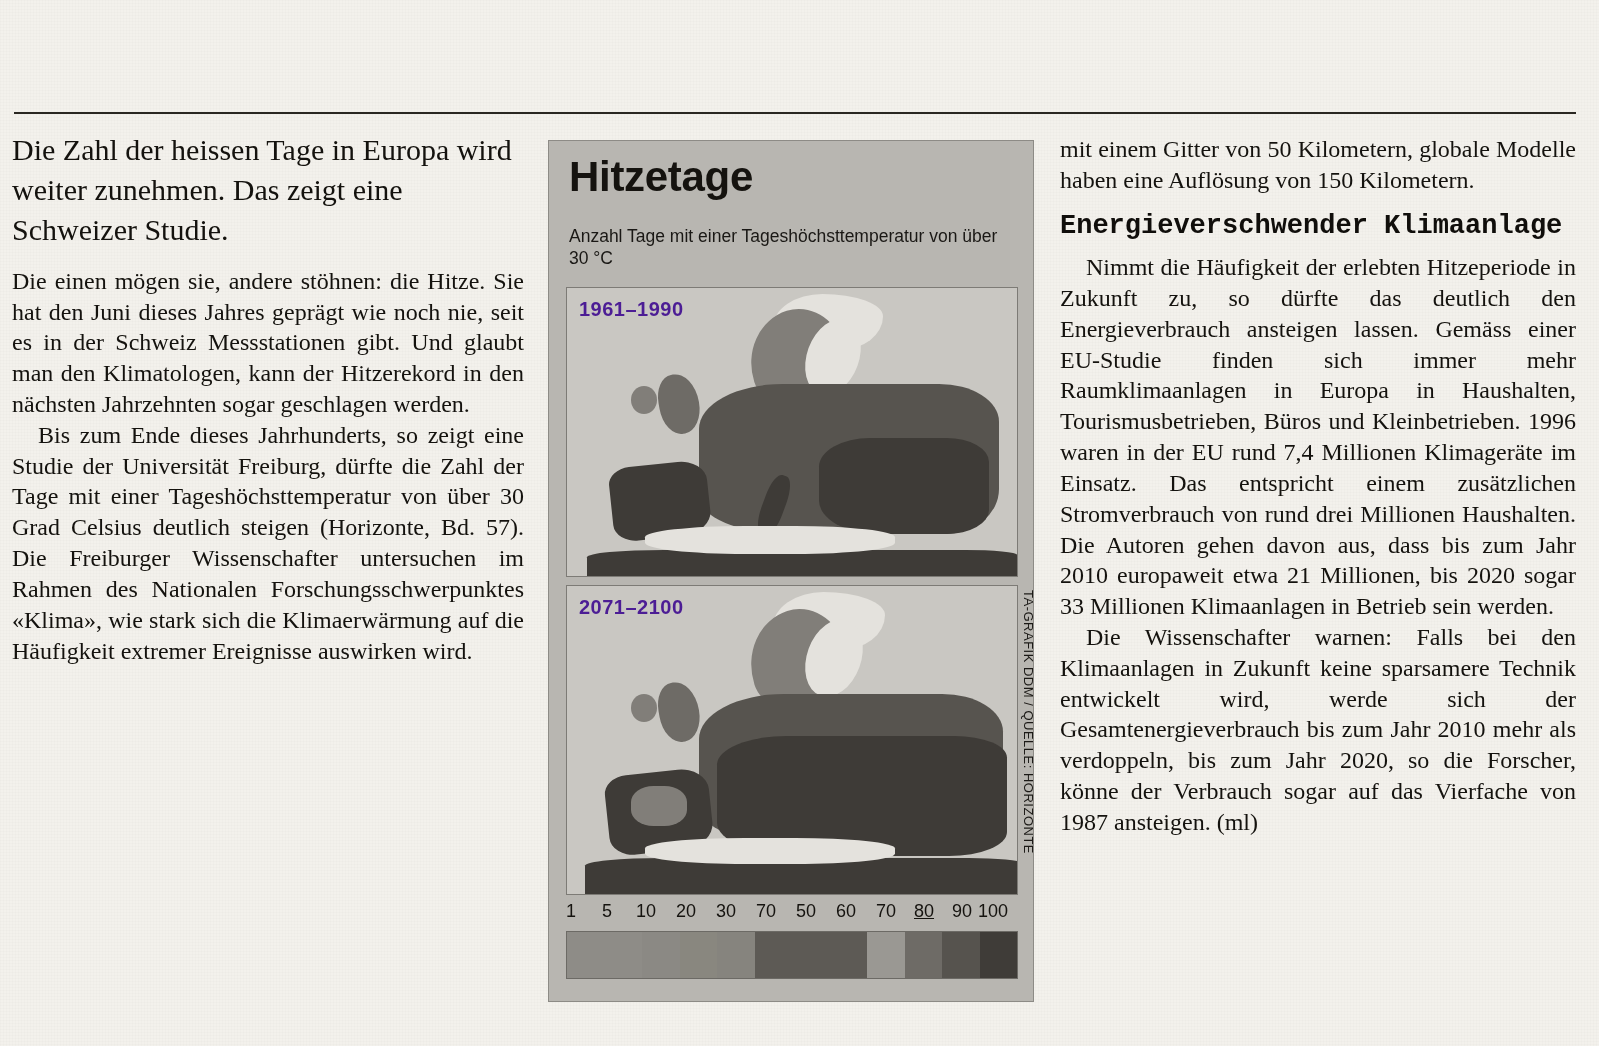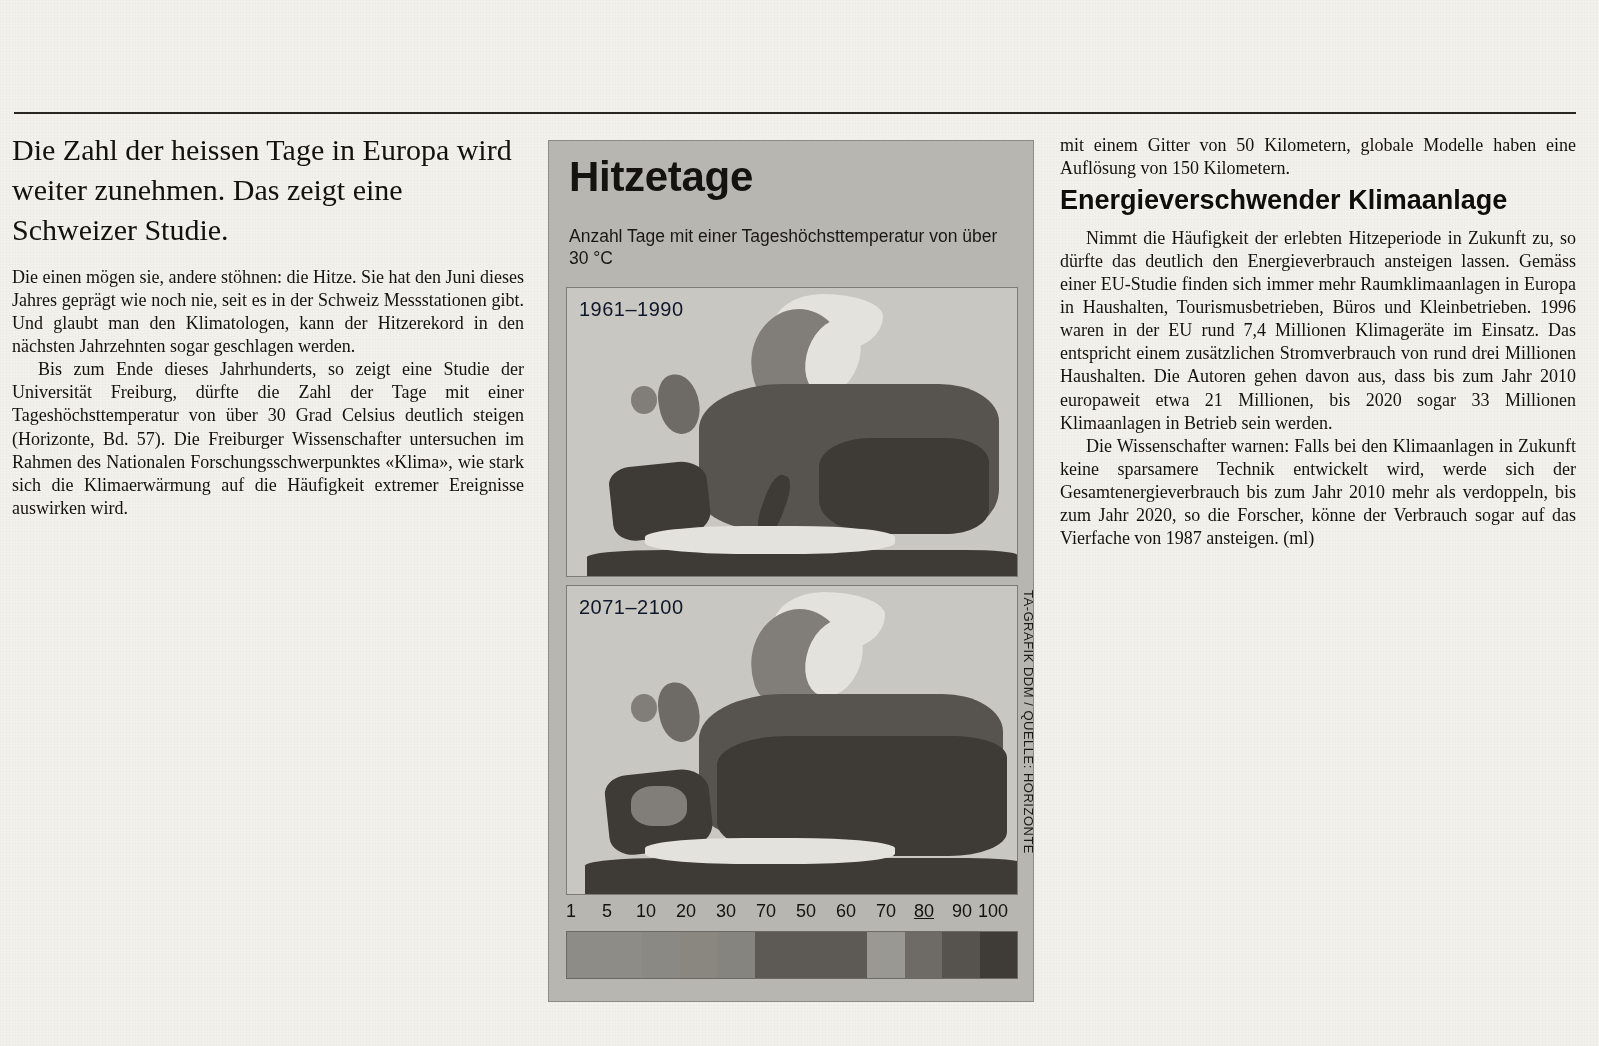--- a/index.html
+++ b/index.html
@@ -56,21 +56,21 @@
     width: 512px;
   }
   .lead {
     font-size: 30px;
     line-height: 1.33;
     font-family: "Liberation Serif", serif;
     color: #14120e;
     margin-bottom: 16px;
   }
   .body-text {
-    font-size: 18px;
+    font-size: 24px;
     line-height: 1.285;
     text-align: justify;
     font-family: "Liberation Serif", serif;
     color: #14120e;
   }
   .body-text p {
     margin: 0;
   }
   .body-text p + p {
     text-indent: 26px;
@@ -119,23 +119,23 @@
     overflow: hidden;
   }
   .map-top { top: 146px; height: 290px; }
   .map-bot { top: 444px; height: 310px; }
 
   .map-label {
     position: absolute;
     left: 12px;
     top: 10px;
     font-family: "Liberation Sans", sans-serif;
-    font-weight: normal;
+    font-weight: bold;
     font-size: 20px;
-    color: #0f172a;
+    color: #4c1d95;
     z-index: 6;
     letter-spacing: 0.5px;
   }
 
   
   .sea { position: absolute; inset: 0; background: #c9c7c2; }
   .landmass {
     position: absolute;
     background: #57544f;
   }
@@ -188,25 +188,25 @@
   }
 
   
   .col3 {
     position: absolute;
     left: 1060px;
     top: 134px;
     width: 516px;
   }
   .subhead {
-    font-family: Liberation Sans, sans-serif;
+    font-family: Liberation Mono, monospace;
     font-weight: bold;
     font-size: 27px;
     line-height: 1.2;
-    margin: 4px 0 10px 0;
+    margin: 14px 0 10px 0;
     color: #100e0b;
   }
 </style>
 </head>
 <body>
 
 <div class="page">
 
   <div class="rule-top"></div>
 

